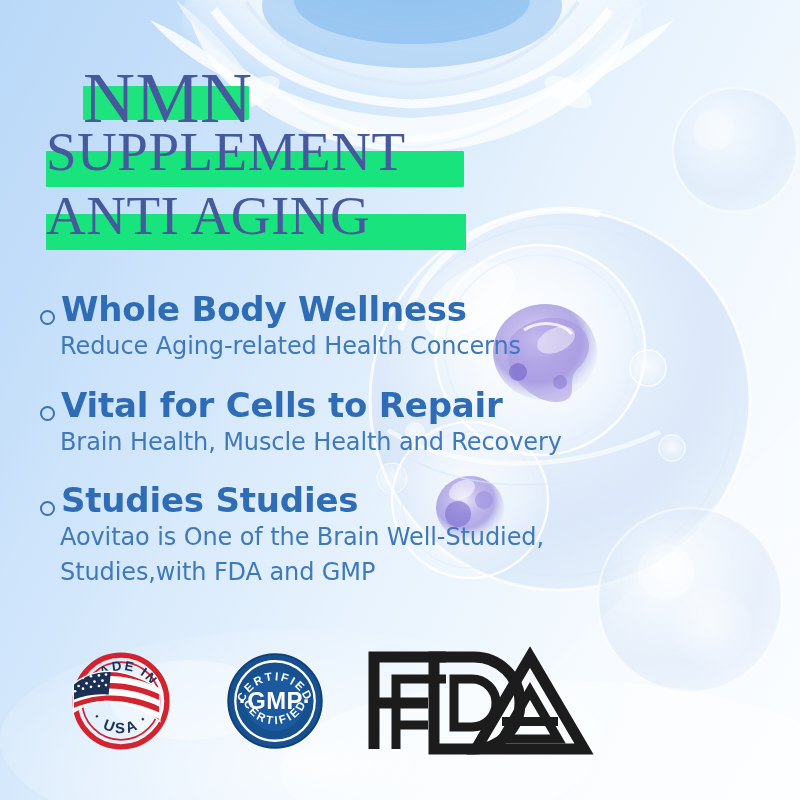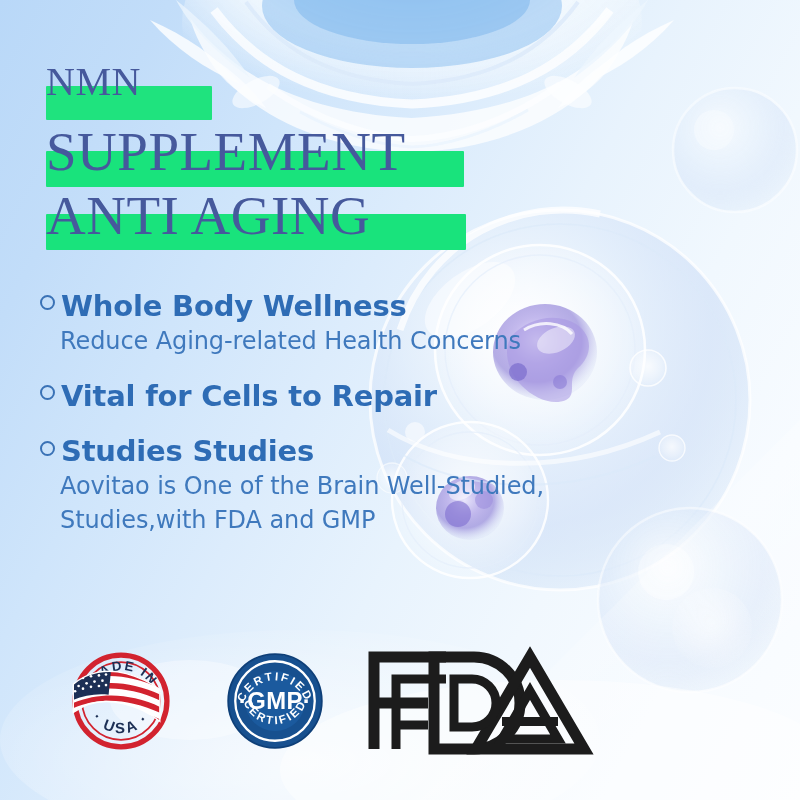--- a/index.html
+++ b/index.html
@@ -59,43 +59,43 @@
     position: absolute;
     left: 0;
     z-index: 0;
     border-radius: 1px;
   }
   .hl-line .txt {
     position: relative;
     z-index: 1;
   }
 
-  #hl-1 { font-size: 40px; height: 60px; }
+  #hl-1 { font-size: 72px; height: 60px; margin-left: 37px; }
   #hl-1 .bar { width: 166px; height: 34px; top: 24px; background: #1fe37e; }
   #hl-2 { font-size: 55px; height: 62px; margin-top: 2px; }
   #hl-2 .bar { width: 420px; height: 36px; top: 26px; background: #19e37c; }
   #hl-3 { font-size: 55px; height: 62px; margin-top: 2px; }
   #hl-3 .bar { width: 418px; height: 36px; top: 27px; background: #19e37c; }
 
   
   .bullets {
     position: absolute;
     left: 40px;
     top: 290px;
     width: 640px;
   }
   .bullet-block { margin-bottom: 22px; }
   .bullet-block:last-child { margin-bottom: 0; }
 
   .bullet-head {
     display: flex;
-    align-items: center;
+    align-items: flex-end;
     font-family: "DejaVu Sans", sans-serif;
     font-weight: bold;
-    font-size: 29px;
+    font-size: 34px;
     color: #2e6cb5;
     letter-spacing: -0.2px;
     line-height: 1.16;
   }
   .bullet-marker {
     flex: 0 0 auto;
     width: 11px;
     height: 11px;
     border: 2px solid #3a72b6;
     border-radius: 50%;
@@ -282,20 +282,21 @@
         <span>Whole Body Wellness</span>
       </div>
       <div class="bullet-sub">Reduce Aging-related Health Concerns</div>
     </div>
 
     <div class="bullet-block">
       <div class="bullet-head">
         <span class="bullet-marker"></span>
         <span>Vital for Cells to Repair</span>
       </div>
+      <div class="bullet-sub">Brain Health, Muscle Health and Recovery</div>
     </div>
 
     <div class="bullet-block">
       <div class="bullet-head">
         <span class="bullet-marker"></span>
         <span>Studies Studies</span>
       </div>
       <div class="bullet-sub">Aovitao is One of the Brain Well-Studied,</div>
       <div class="bullet-sub">Studies,with FDA and GMP</div>
     </div>

